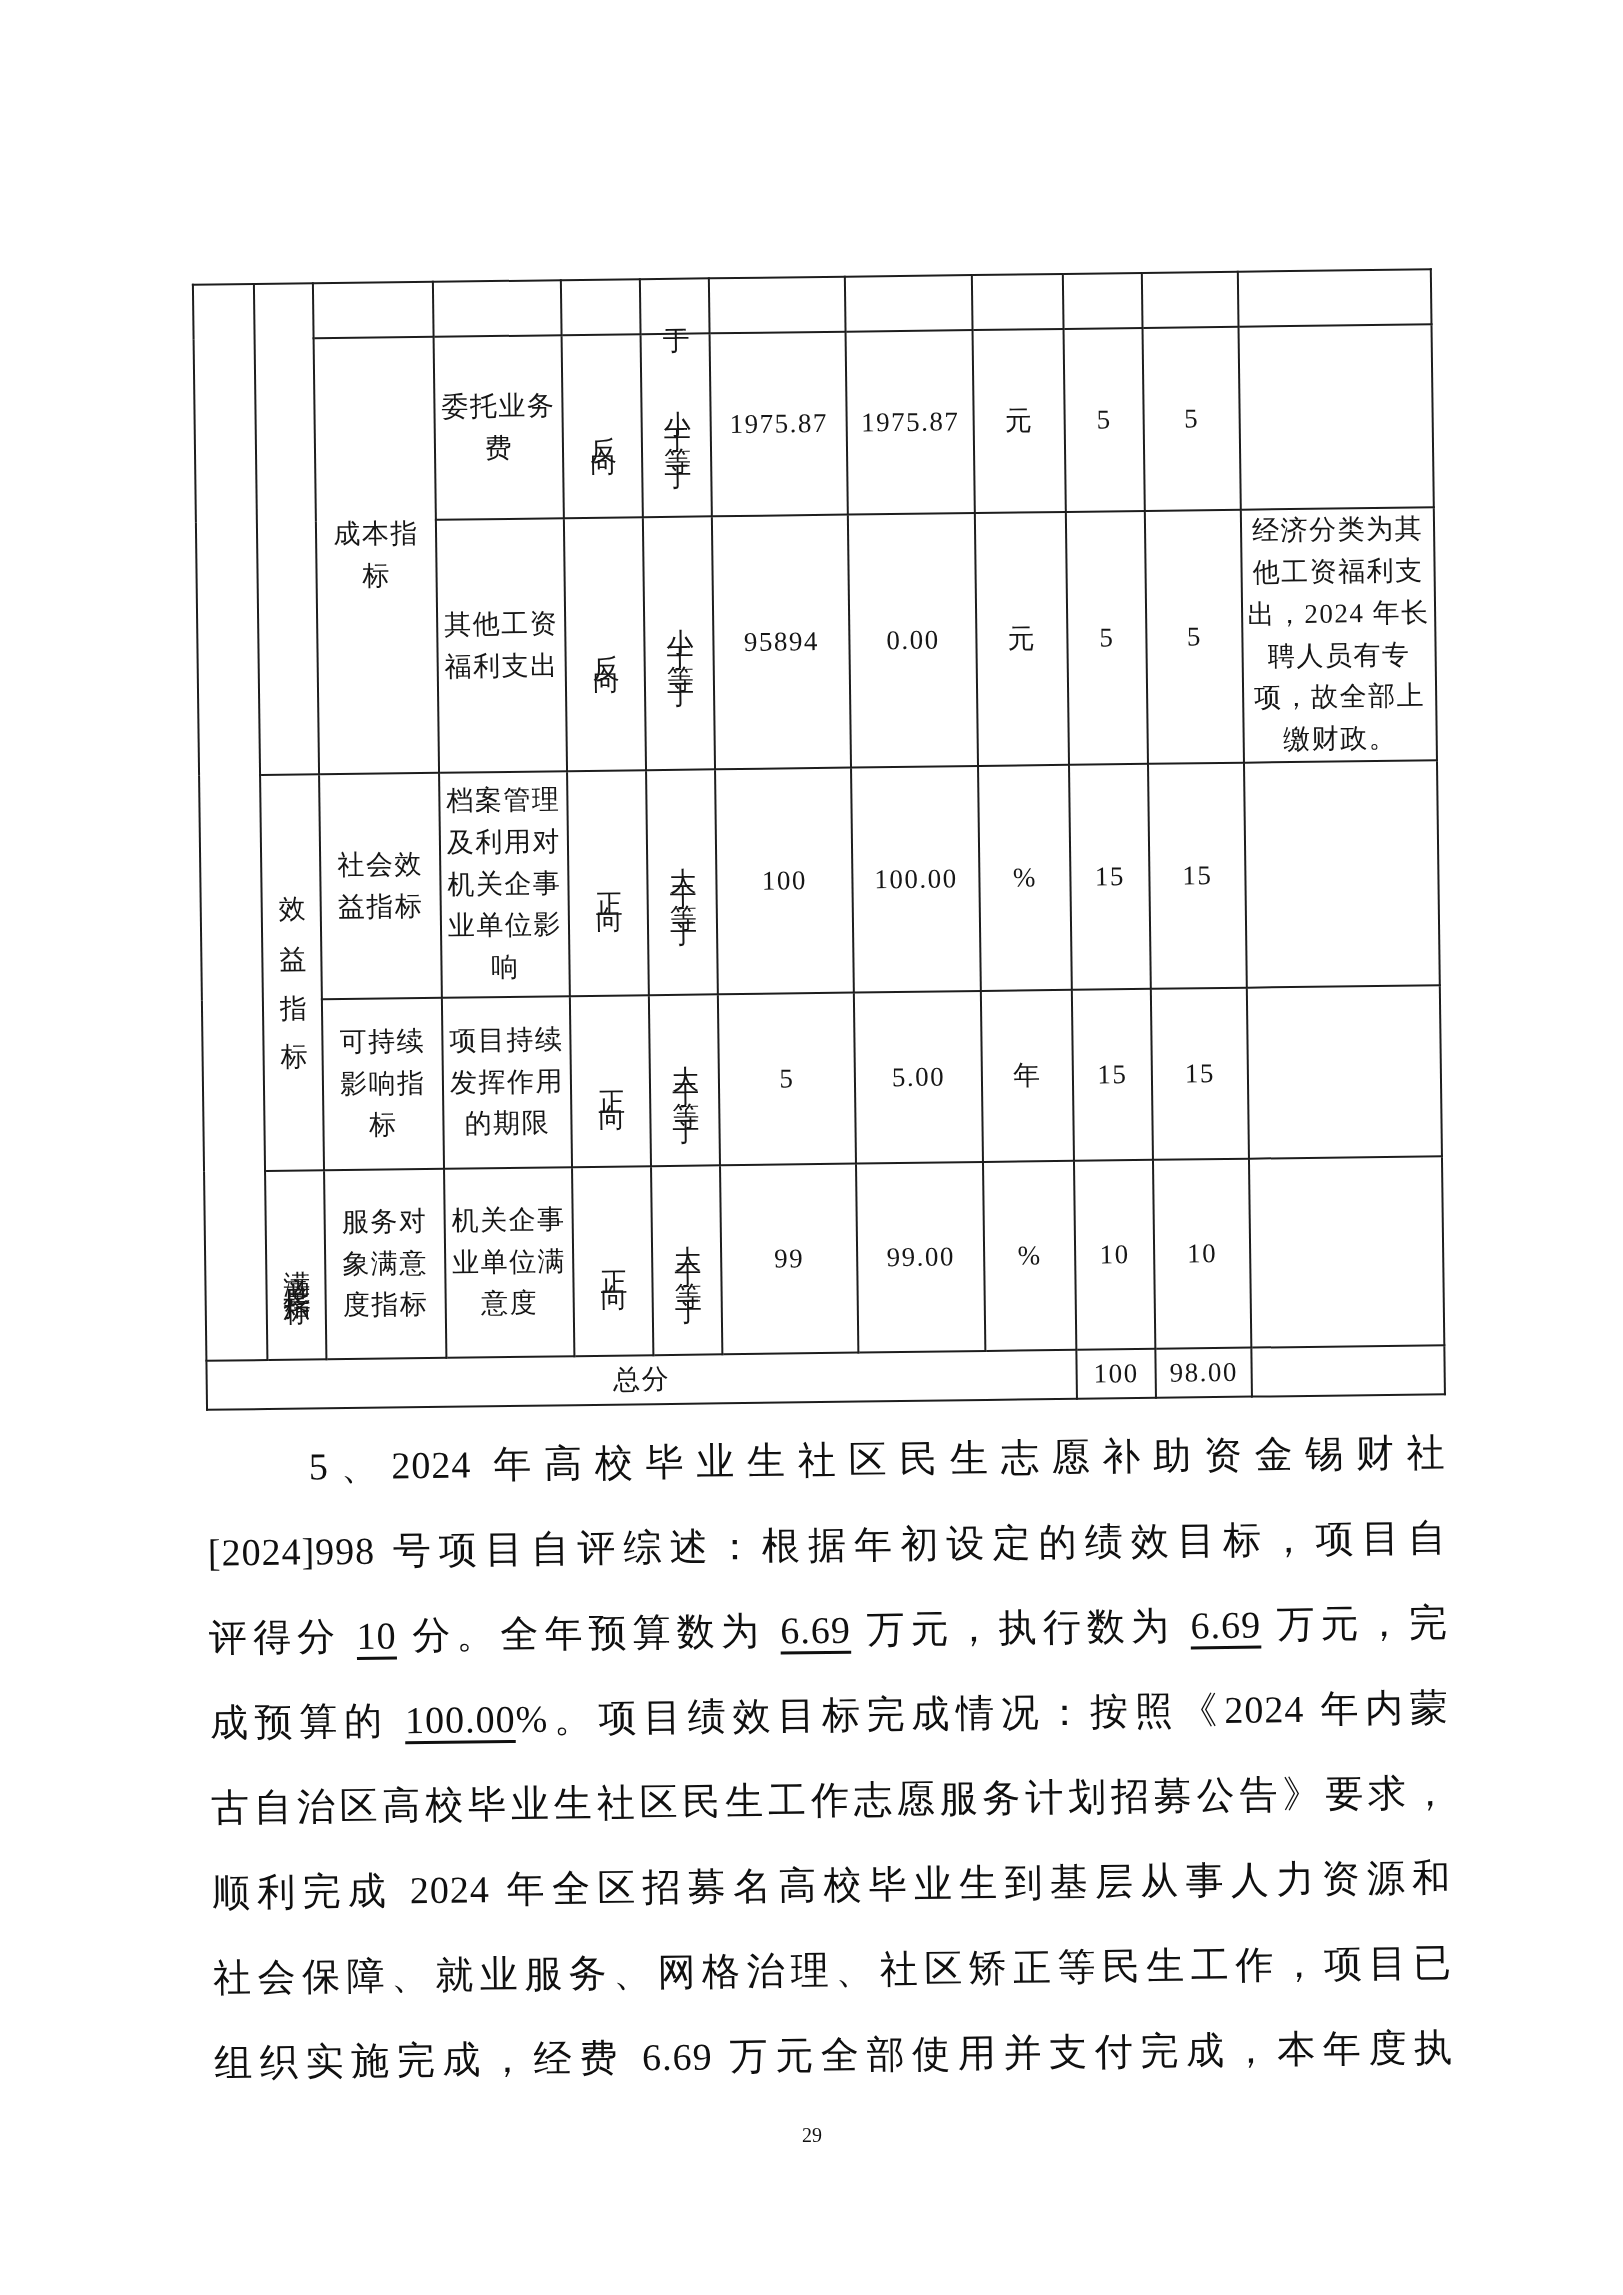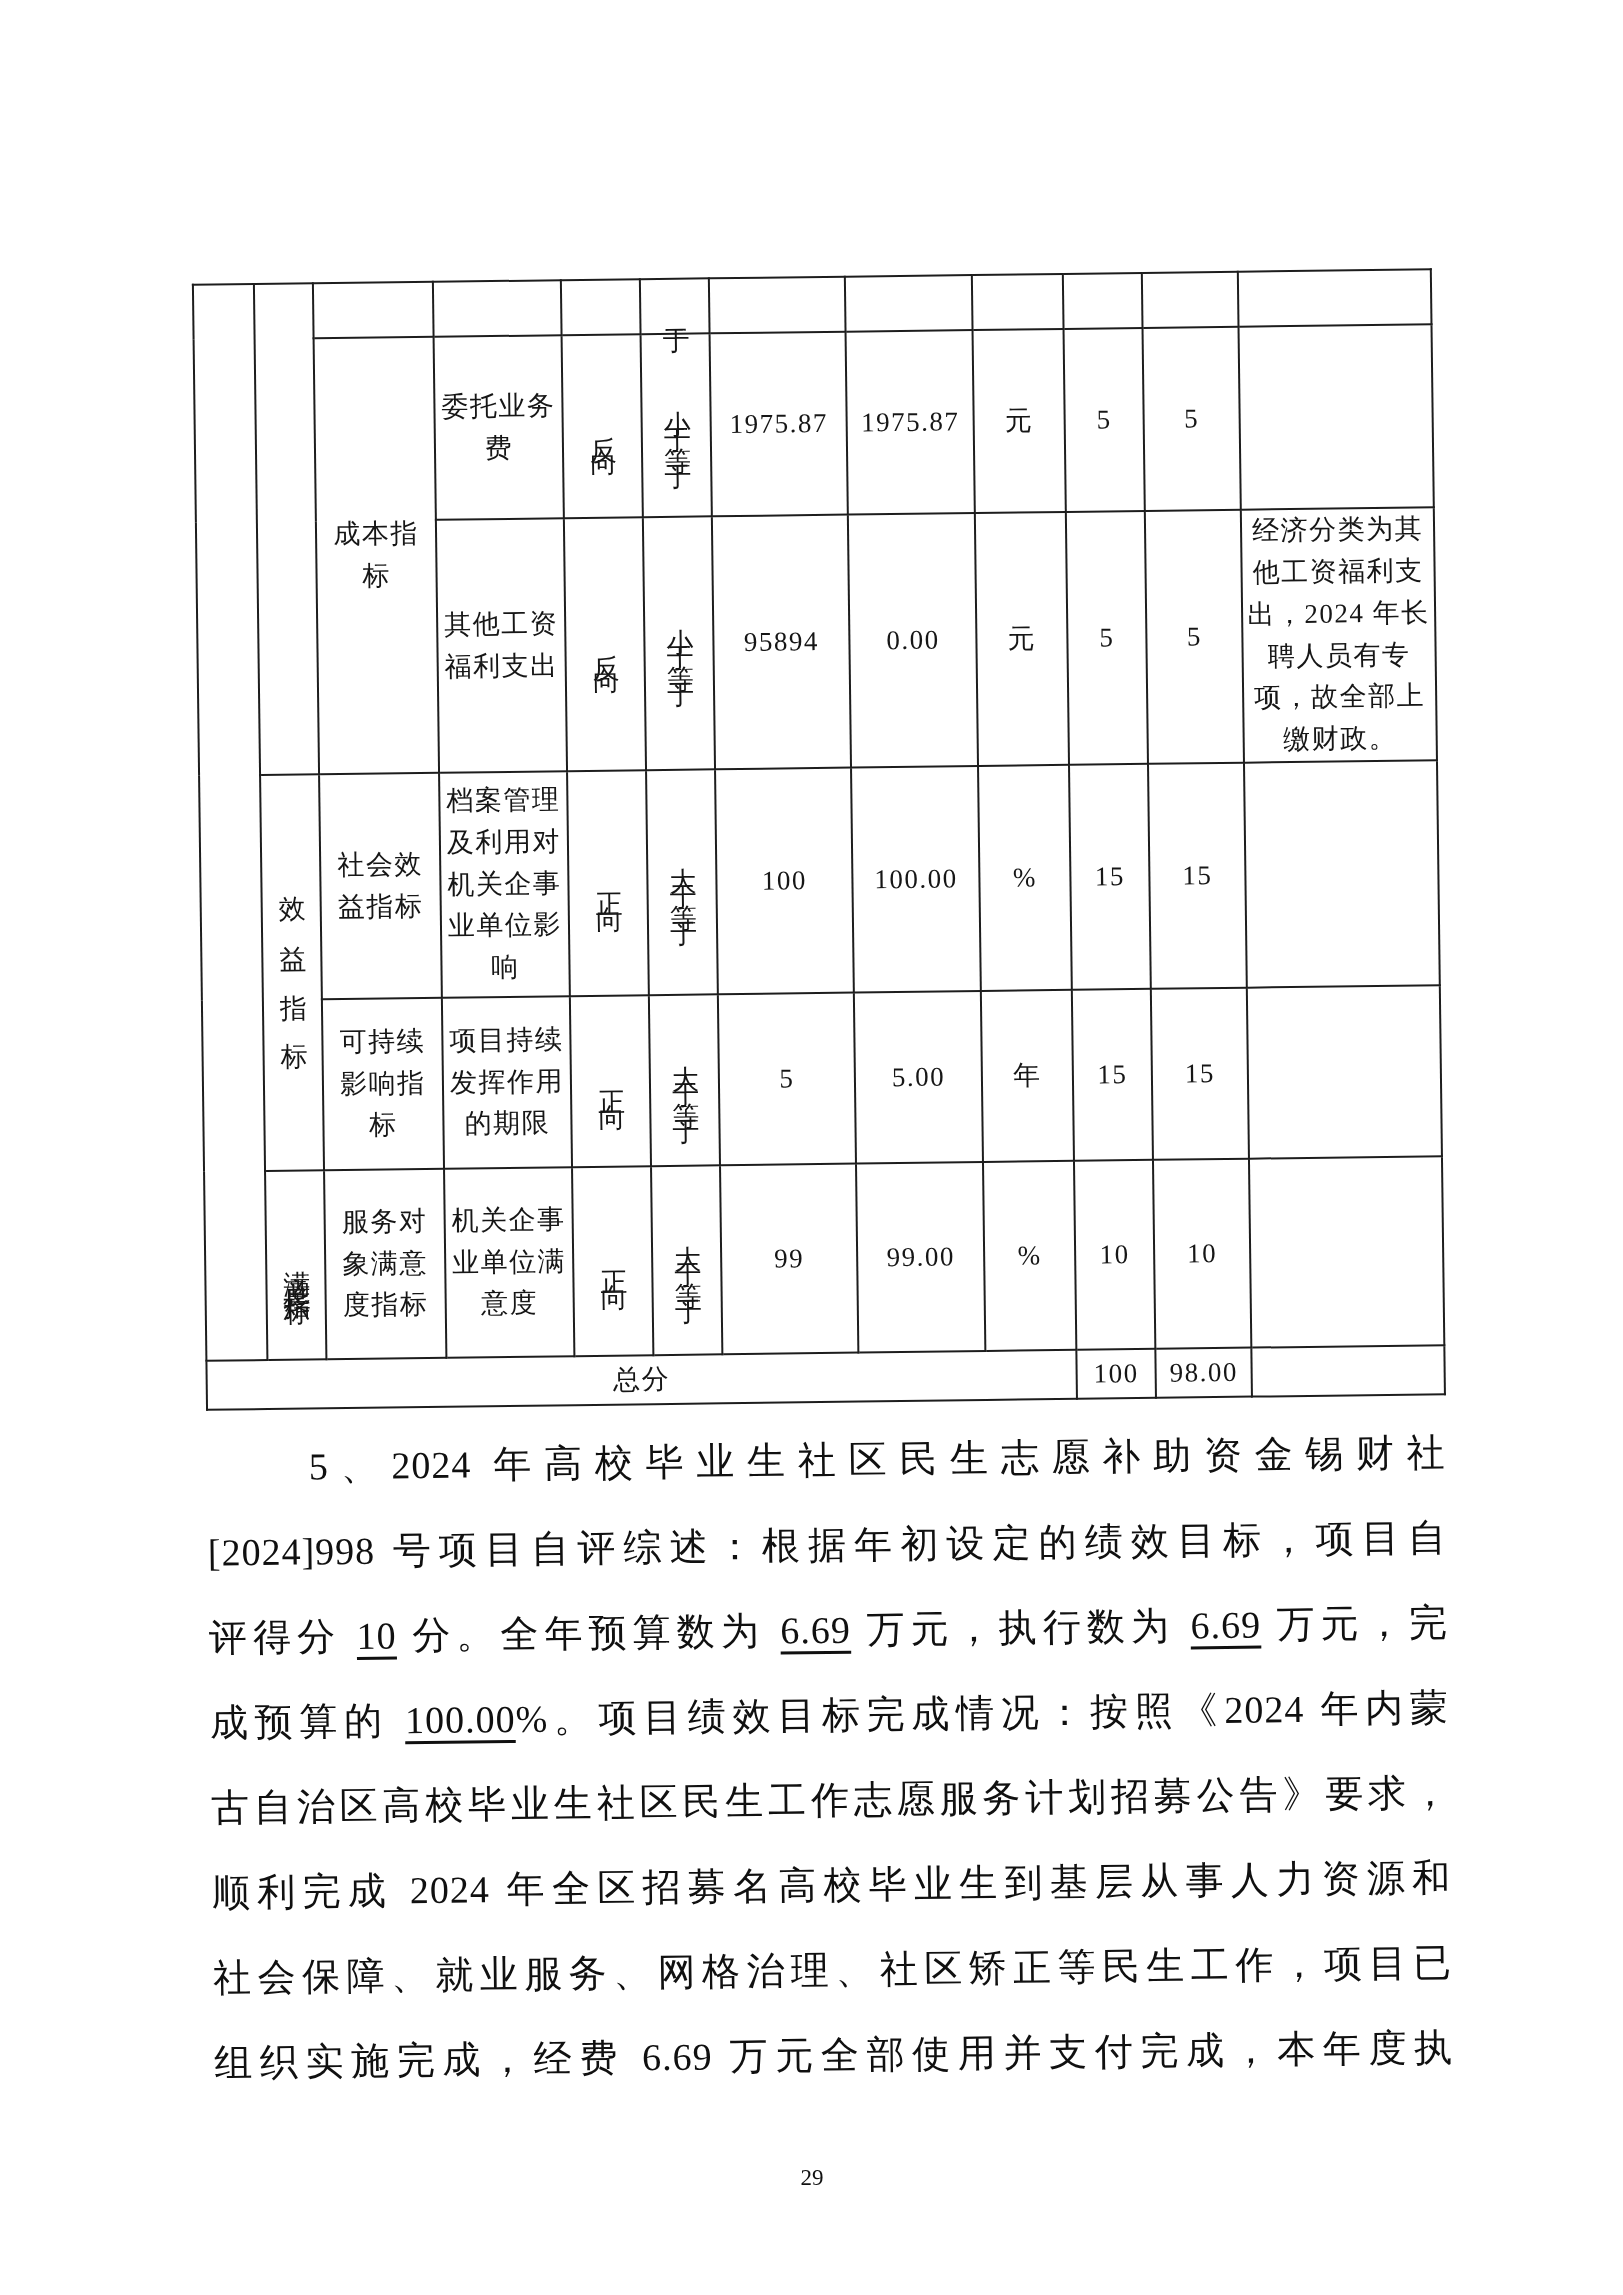--- a/index.html
+++ b/index.html
@@ -51,21 +51,21 @@
     letter-spacing:1px;
   }
   .pline.indent{ text-indent:102px; }
   .u{
     text-decoration:underline;
     text-decoration-thickness:2.6px;
     text-underline-offset:8.2px;
   }
   .pageno{
     position:absolute; top:2124px; left:0; width:100%;
-    text-align:center; font-size:23px; color:#111;margin-top:41px;
+    text-align:center; font-size:20px; color:#111;
   }
 </style>
 </head>
 <body>
 
 <div class="tilt">
 
   <table class="perf">
     <colgroup>
       <col style="width:61px">

